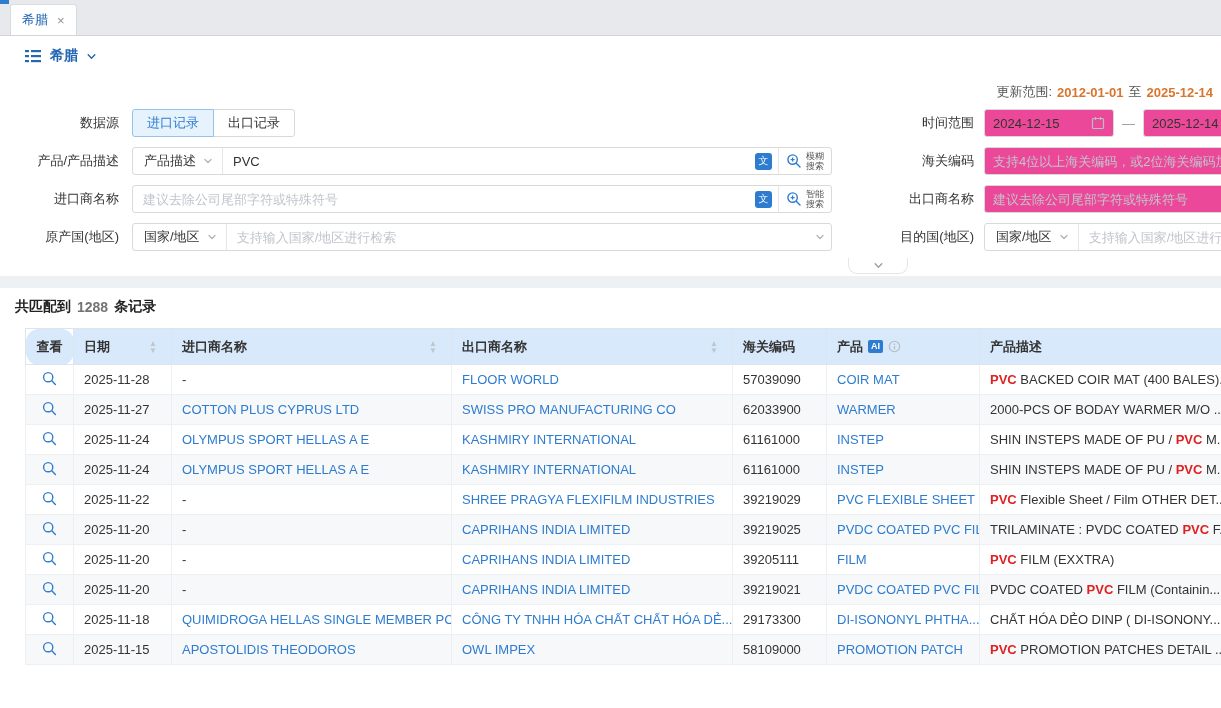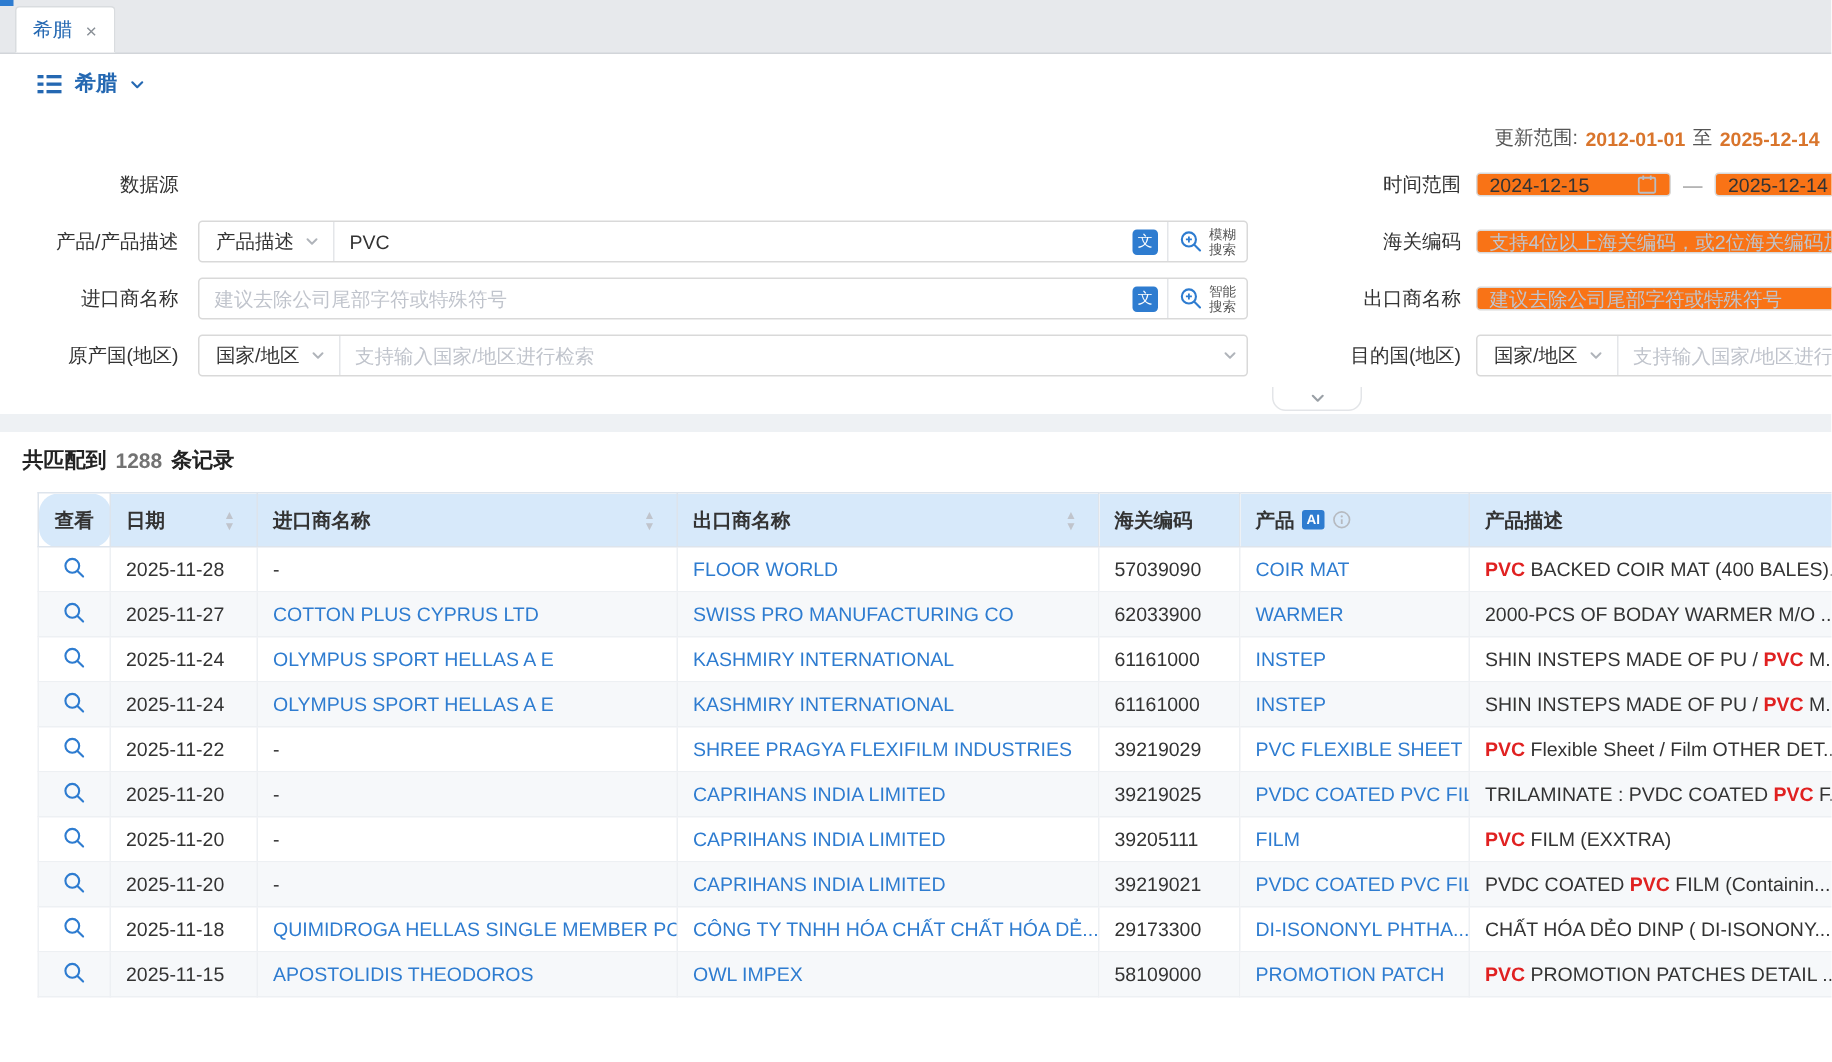--- a/index.html
+++ b/index.html
@@ -43,21 +43,21 @@
     border-right:1px solid #e4e6e9; color:#333; cursor:pointer; white-space:nowrap; }
   .ig-input { flex:1; min-width:0; display:flex; align-items:center; padding:0 6px 0 10px; gap:6px; }
   .ig-input input { flex:1; min-width:0; border:none; outline:none; font:inherit; color:#333; background:transparent; }
   .ig-input input::placeholder { color:#c0c4cc; }
   .translate-icon { flex:none; width:17px; height:17px; border-radius:3px; background:#2e7cd0; color:#fff;
     font-size:10px; display:flex; align-items:center; justify-content:center; cursor:pointer; }
   .search-seg { flex:none; display:flex; align-items:center; gap:4px; padding:0 7px;
     border-left:1px solid #e4e6e9; cursor:pointer; }
   .search-mode { display:flex; flex-direction:column; justify-content:center; font-size:9px; line-height:10px; color:#555; }
   
-  .plain-input { height:16px; border:1px solid #d9d9d9; border-radius:3px; background:#f97316;
+  .plain-input { height:28px; border:1px solid #d9d9d9; border-radius:3px; background:#ec4899;
     display:flex; align-items:center; padding:0 8px; gap:6px; }
   .plain-input input { flex:1; min-width:0; border:none; outline:none; font:inherit; color:#333; background:transparent; }
   .plain-input input::placeholder { color:#c0c4cc; }
   .date-box { width:130px; flex:none; }
   .dash-sep { color:#999; margin:0 8px; flex:none; }
   .wide-right { width:260px; flex:none; }
   .group-right { width:260px; flex:none; display:flex; align-items:stretch; height:28px;
     border:1px solid #d9d9d9; border-radius:3px; background:#fff; }
   .group-right .ig-select { border-right:1px solid #e4e6e9; }
   
@@ -136,20 +136,24 @@
   <div class="update-range">
     <span>更新范围:</span>
     <span class="odate">2012-01-01</span>
     <span>至</span>
     <span class="odate">2025-12-14</span>
   </div>
 
   <div class="form-row">
     <div class="form-left">
       <span class="f-label">数据源</span>
+      <div class="seg-group">
+        <span class="seg-btn active">进口记录</span>
+        <span class="seg-btn">出口记录</span>
+      </div>
     </div>
     <div class="form-right">
       <span class="f-label-r">时间范围</span>
       <div class="plain-input date-box">
         <input readonly="" value="2024-12-15" style="">
         <span class="chev">
           <svg width="14" height="14" viewBox="0 0 14 14">
               <rect x="1.5" y="2.5" width="11" height="10" rx="1" fill="none" stroke="#b9bdc4" stroke-width="1.2"></rect>
               <line x1="4.5" y1="1" x2="4.5" y2="4" stroke="#b9bdc4" stroke-width="1.2"></line>
               <line x1="9.5" y1="1" x2="9.5" y2="4" stroke="#b9bdc4" stroke-width="1.2"></line>

